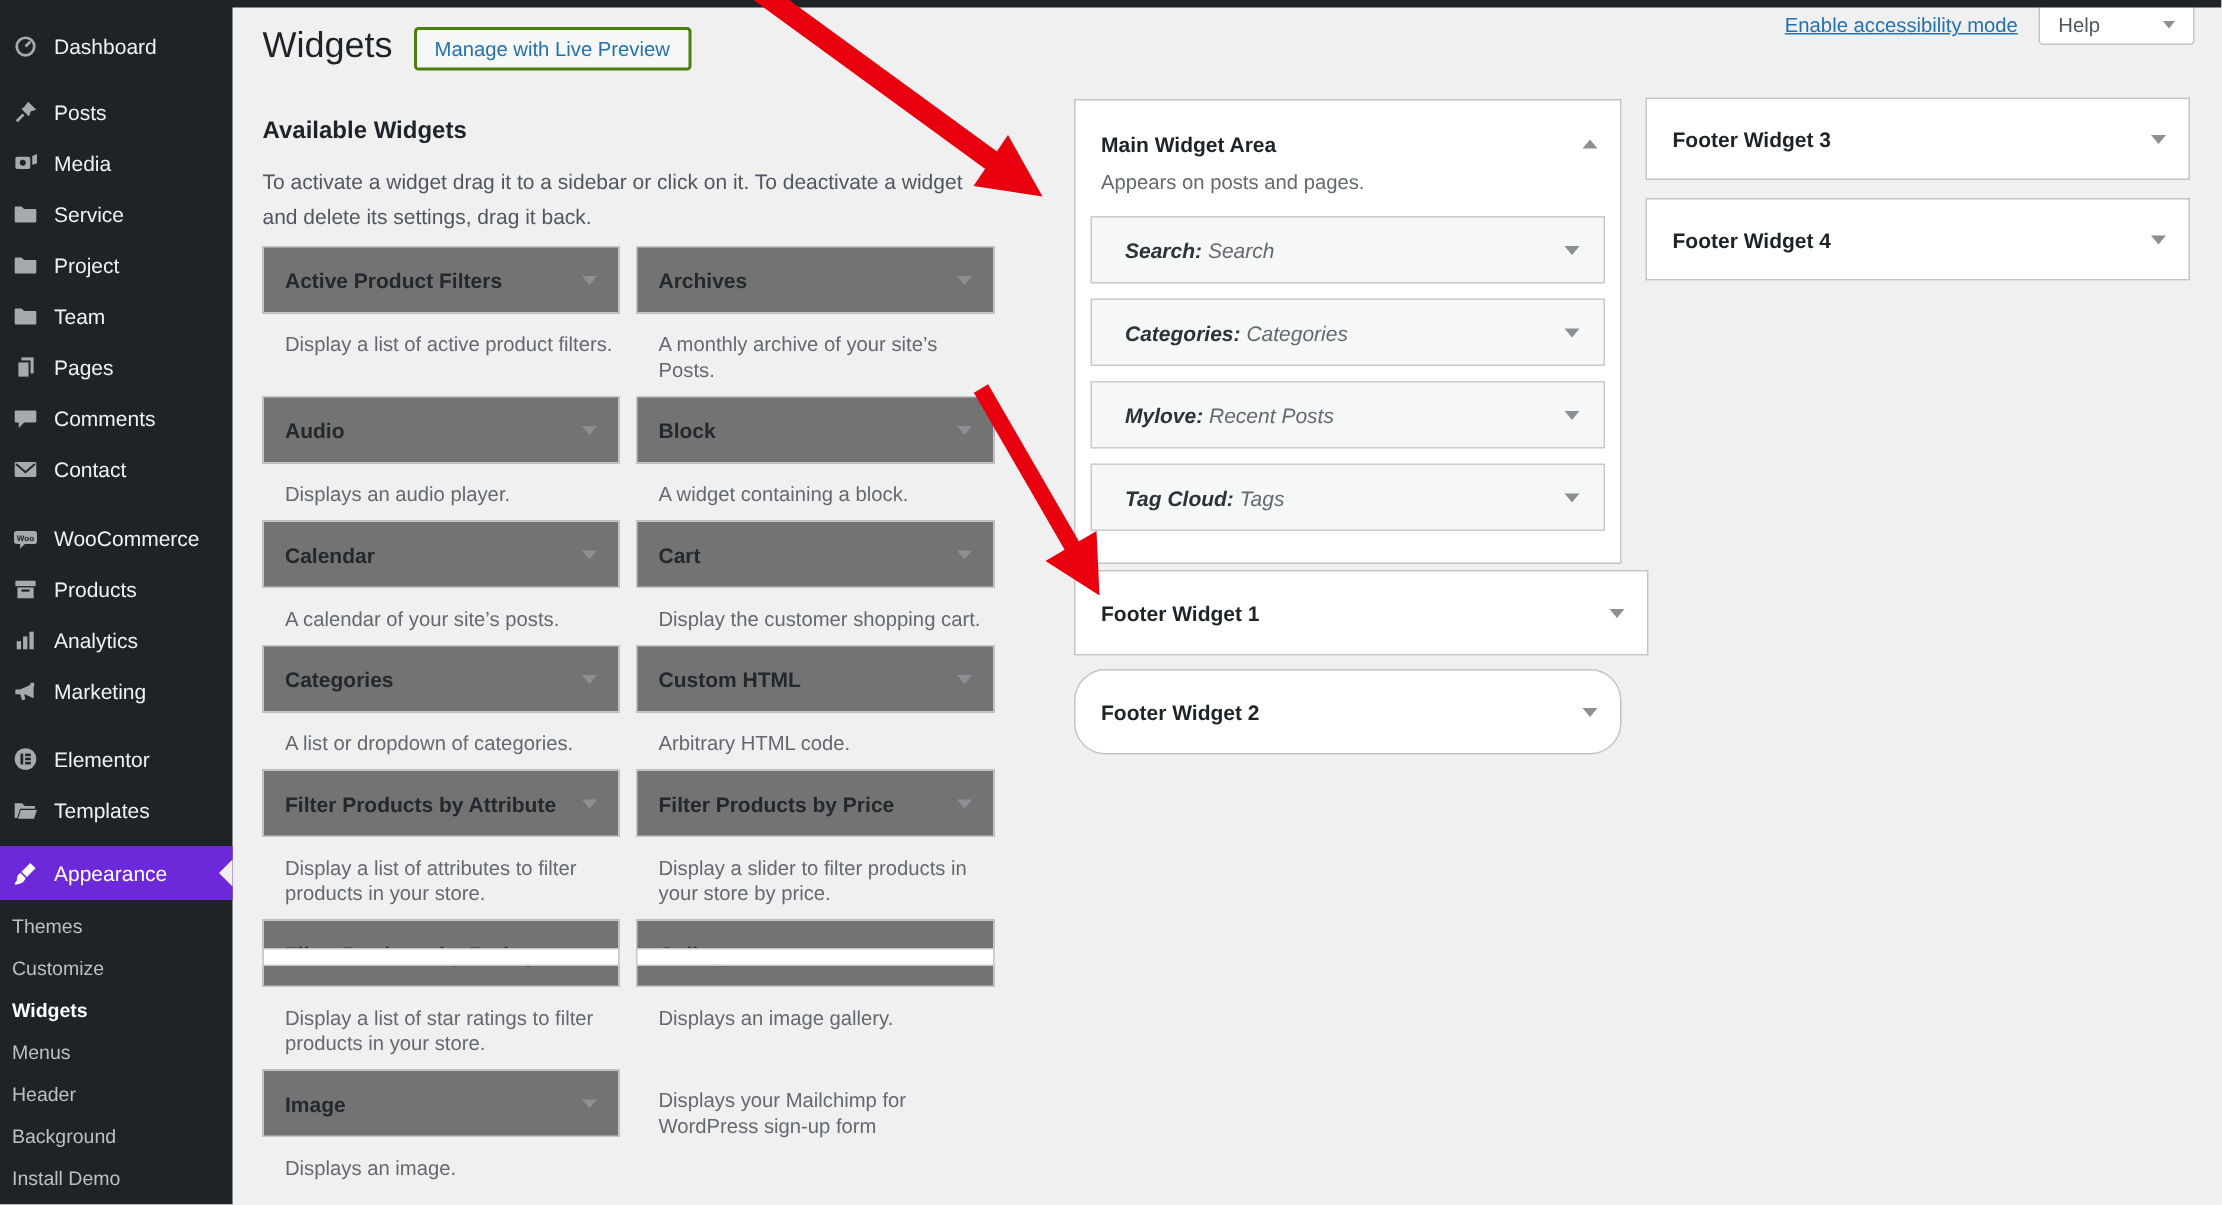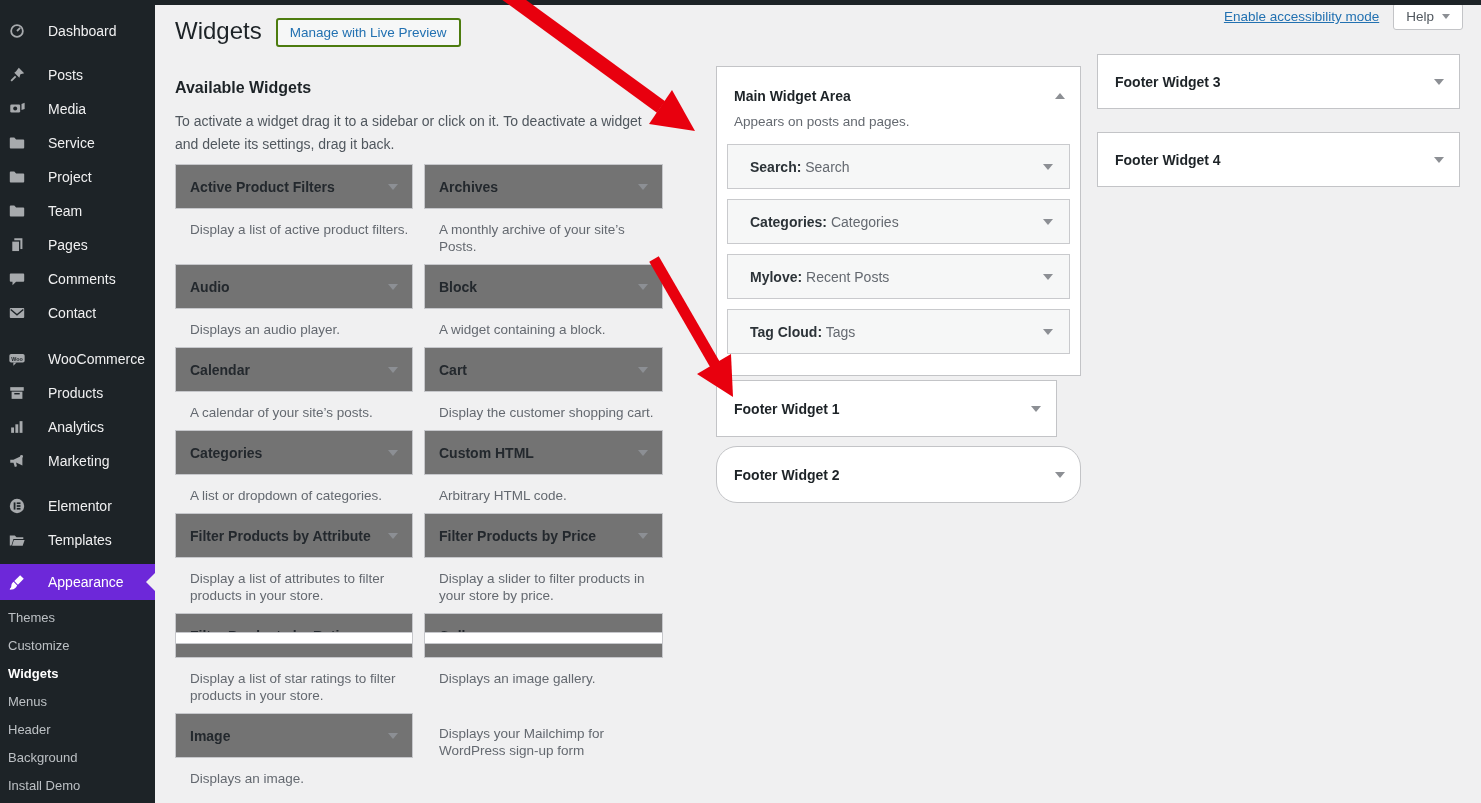--- a/index.html
+++ b/index.html
@@ -4,21 +4,21 @@
 <style>
   * { margin:0; padding:0; box-sizing:border-box; }
   html,body { width:1481px; height:803px; overflow:hidden; }
   body { font-family:"Liberation Sans", sans-serif; background:#f0f0f1; position:relative; }
 
   
   .topbar { position:absolute; left:0; top:0; width:1481px; height:5px; background:#1d2327; z-index:5; }
 
   
   .sidebar { position:absolute; left:0; top:0; width:155px; height:803px; background:#1d2327; z-index:4; padding-top:14px; }
-  .menu-item { display:flex; align-items:center; height:34px; padding-left:7px; color:#f0f0f1; font-size:14px; cursor:pointer;gap:12px; }
+  .menu-item { display:flex; align-items:center; height:34px; padding-left:7px; color:#f0f0f1; font-size:14px; cursor:pointer; }
   .menu-item .mi-icon { width:20px; height:20px; margin-right:9px; display:flex; align-items:center; justify-content:center; flex:0 0 20px; }
   .menu-item svg { display:block; }
   .gap10 { height:10px; } .gap12 { height:12px; } .gap11 { height:11px; } .gap7 { height:7px; }
   .menu-item.current { background:#6d28d9; color:#fff; height:36px; position:relative; }
   .menu-item.current:after { content:""; position:absolute; right:0; top:50%; margin-top:-9px;
       border-top:9px solid transparent; border-bottom:9px solid transparent; border-right:9px solid #f0f0f1; }
   .submenu { padding-top:10px; }
   .submenu-item { height:28px; display:flex; align-items:flex-start; padding-left:8px; font-size:13px; color:#bcc0c4; cursor:pointer; }
   .submenu-item.current-sub { color:#ffffff; font-weight:bold; }
 
@@ -26,21 +26,21 @@
   .content { position:absolute; left:155px; top:0; width:1326px; height:803px; background:#f0f0f1; }
 
   .page-head { position:absolute; left:20px; top:14px; display:flex; align-items:center; }
   .page-title { font-size:24px; color:#1d2327; font-weight:400; }
   .btn-secondary { margin-left:14px; margin-top:4px; background:#f6f7f7; border:2px solid #4d7c0f; color:#2271b1;
       font-size:13.5px; padding:5px 12px; border-radius:3px; cursor:pointer; font-family:inherit; }
 
   .top-right { position:absolute; right:18px; top:3px; display:flex; align-items:center; }
   .a11y-link { color:#2271b1; text-decoration:underline; font-size:13.5px; margin-right:14px; cursor:pointer; }
   .help-btn { background:#ffffff; border:1px solid #c3c4c7; border-radius:3px; color:#50575e; font-size:13.5px;
-      padding:5px 12px; display:flex; align-items:center; cursor:pointer; font-family:inherit; }
+      padding:5px 12px; display:flex; align-items:center; cursor:pointer; font-family:inherit;gap:34px; }
   .help-btn .caret-down { margin-left:8px; }
 
   .avail-heading { position:absolute; left:20px; top:79px; font-size:16px; font-weight:600; color:#1d2327; }
   .avail-instructions { position:absolute; left:20px; top:110px; width:472px; font-size:14px; line-height:23px; color:#50575e; }
 
   
   .cards-grid { position:absolute; left:20px; top:164px; width:488px; display:grid;
       grid-template-columns:238px 239px; column-gap:11px; }
   .wcard { background:#737373; border:1px solid #c6c7cb; height:45px; display:flex; align-items:center;
       padding:0 14px; cursor:pointer; }
@@ -59,30 +59,30 @@
   .partial-card.p2 { left:269px; width:239px; }
 
   
   .panel { position:absolute; background:#fff; border:1px solid #c3c4c7; }
   .panel-head { display:flex; align-items:center; padding:0 15px 0 17px; cursor:pointer; }
   .panel-title { font-size:14px; font-weight:600; color:#1d2327; flex:1; }
 
   .main-area { left:561px; top:66px; width:365px; height:310px; }
   .main-area .panel-head { padding-top:21px; }
   .panel-subtitle { font-size:13.5px; color:#646970; padding:10px 17px 0 17px; }
-  .bars { padding:15px 10px 0 10px; }
+  .bars { padding:15px 10px 0 10px;font-style:italic; }
   .widget-bar { background:#f6f7f7; border:1px solid #c9cacd; height:45px; display:flex; align-items:center;
       padding:0 16px 0 22px; margin-bottom:10px; cursor:pointer; }
   .wb-text { flex:1; font-size:14px; }
   .wb-prefix { color:#2c3338; font-weight:600; }
   .wb-value { color:#646970; }
 
-  .fw1 { left:561px; top:380px; width:341px; height:57px; }
+  .fw1 { left:561px; top:380px; width:383px; height:57px; }
   .fw2 { left:561px; top:446px; width:365px; height:57px;border-radius:21px; }
-  .fw3 { left:942px; top:54px; width:363px; height:55px; }
+  .fw3 { left:942px; top:65px; width:363px; height:55px; }
   .fw4 { left:942px; top:132px; width:363px; height:55px; }
   .fw1 .panel-head, .fw2 .panel-head, .fw3 .panel-head, .fw4 .panel-head { height:100%; }
 
   
   .annotation-layer { position:absolute; left:0; top:0; width:1481px; height:803px; z-index:60; pointer-events:none; }
 </style>
 </head>
 <body>
 
 <div class="topbar"></div>

